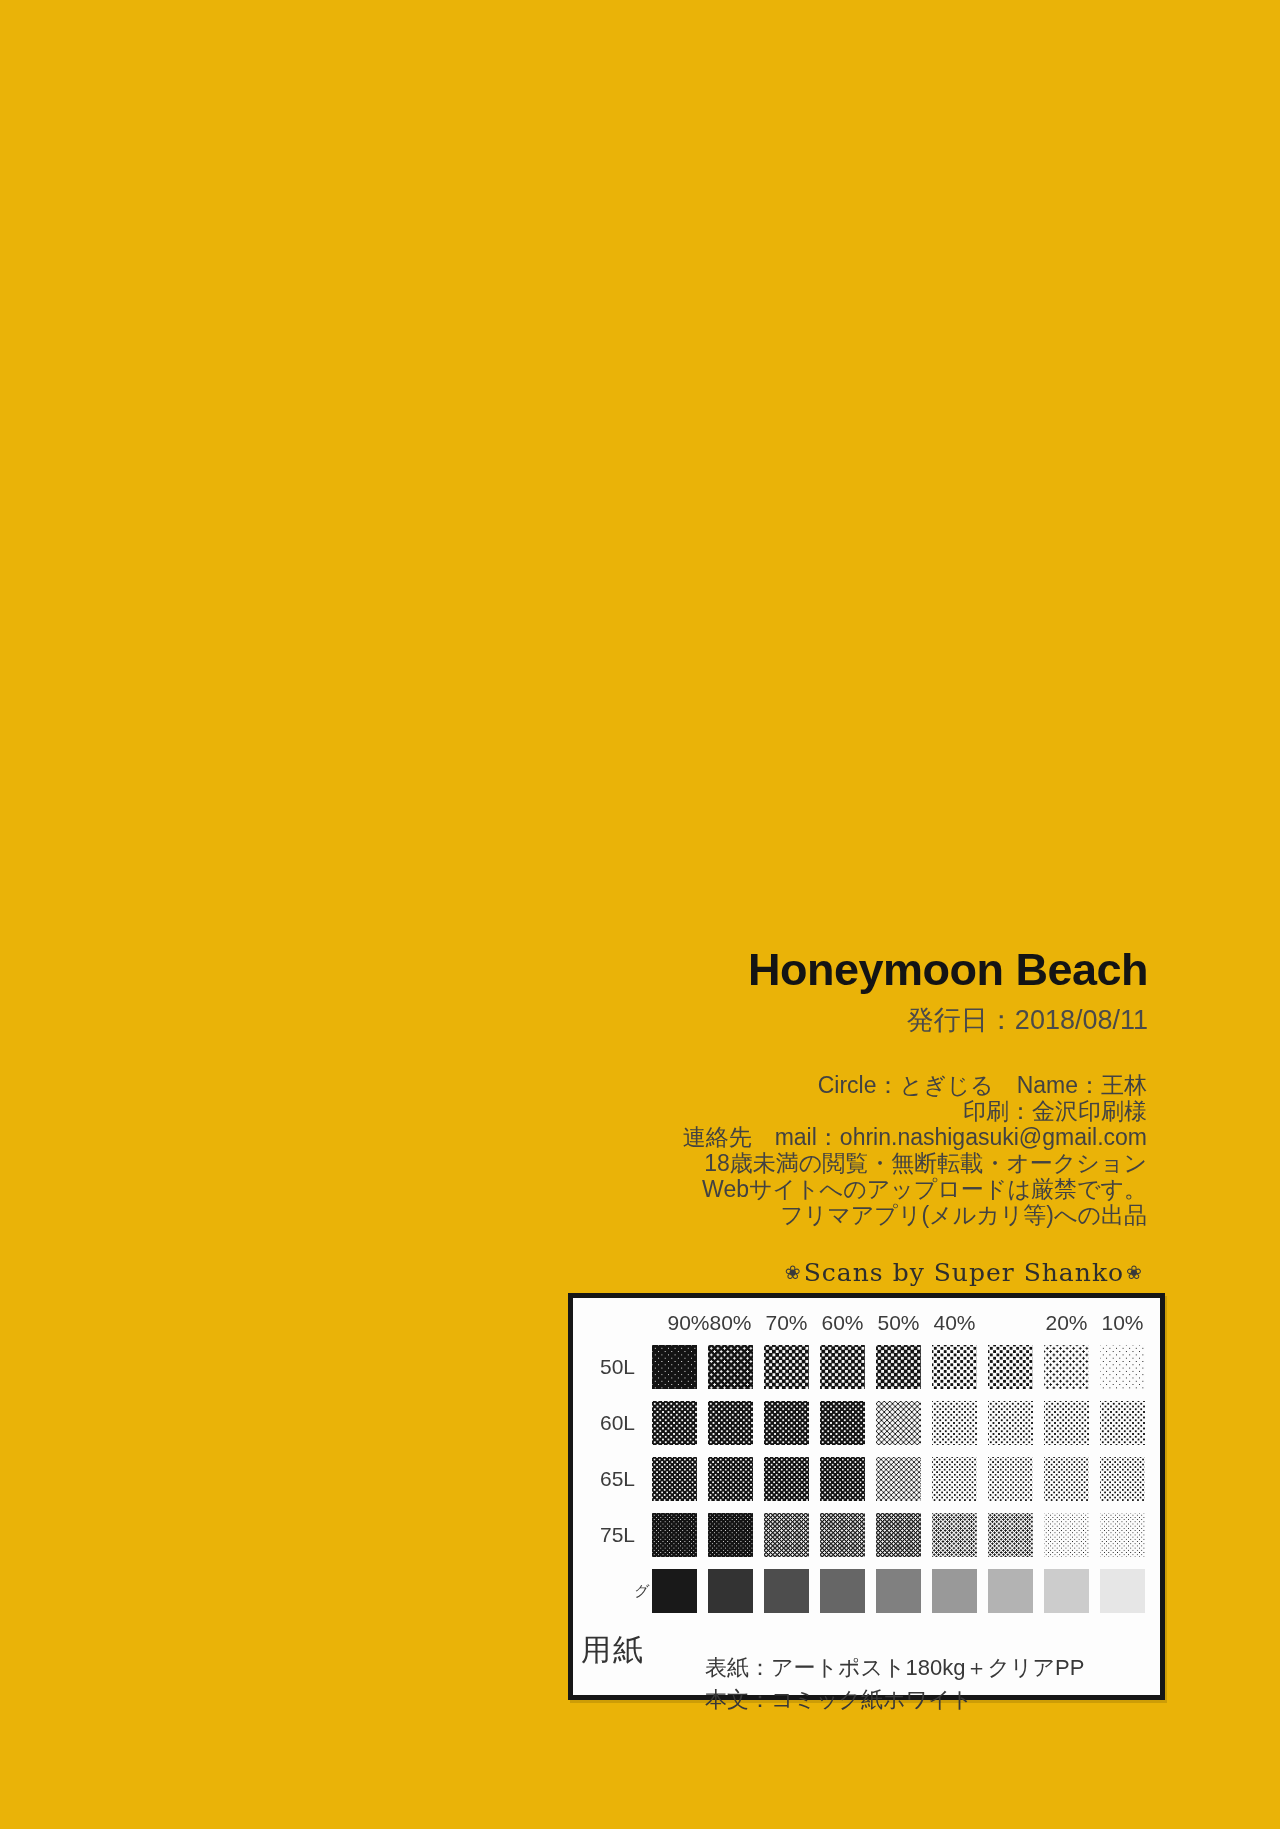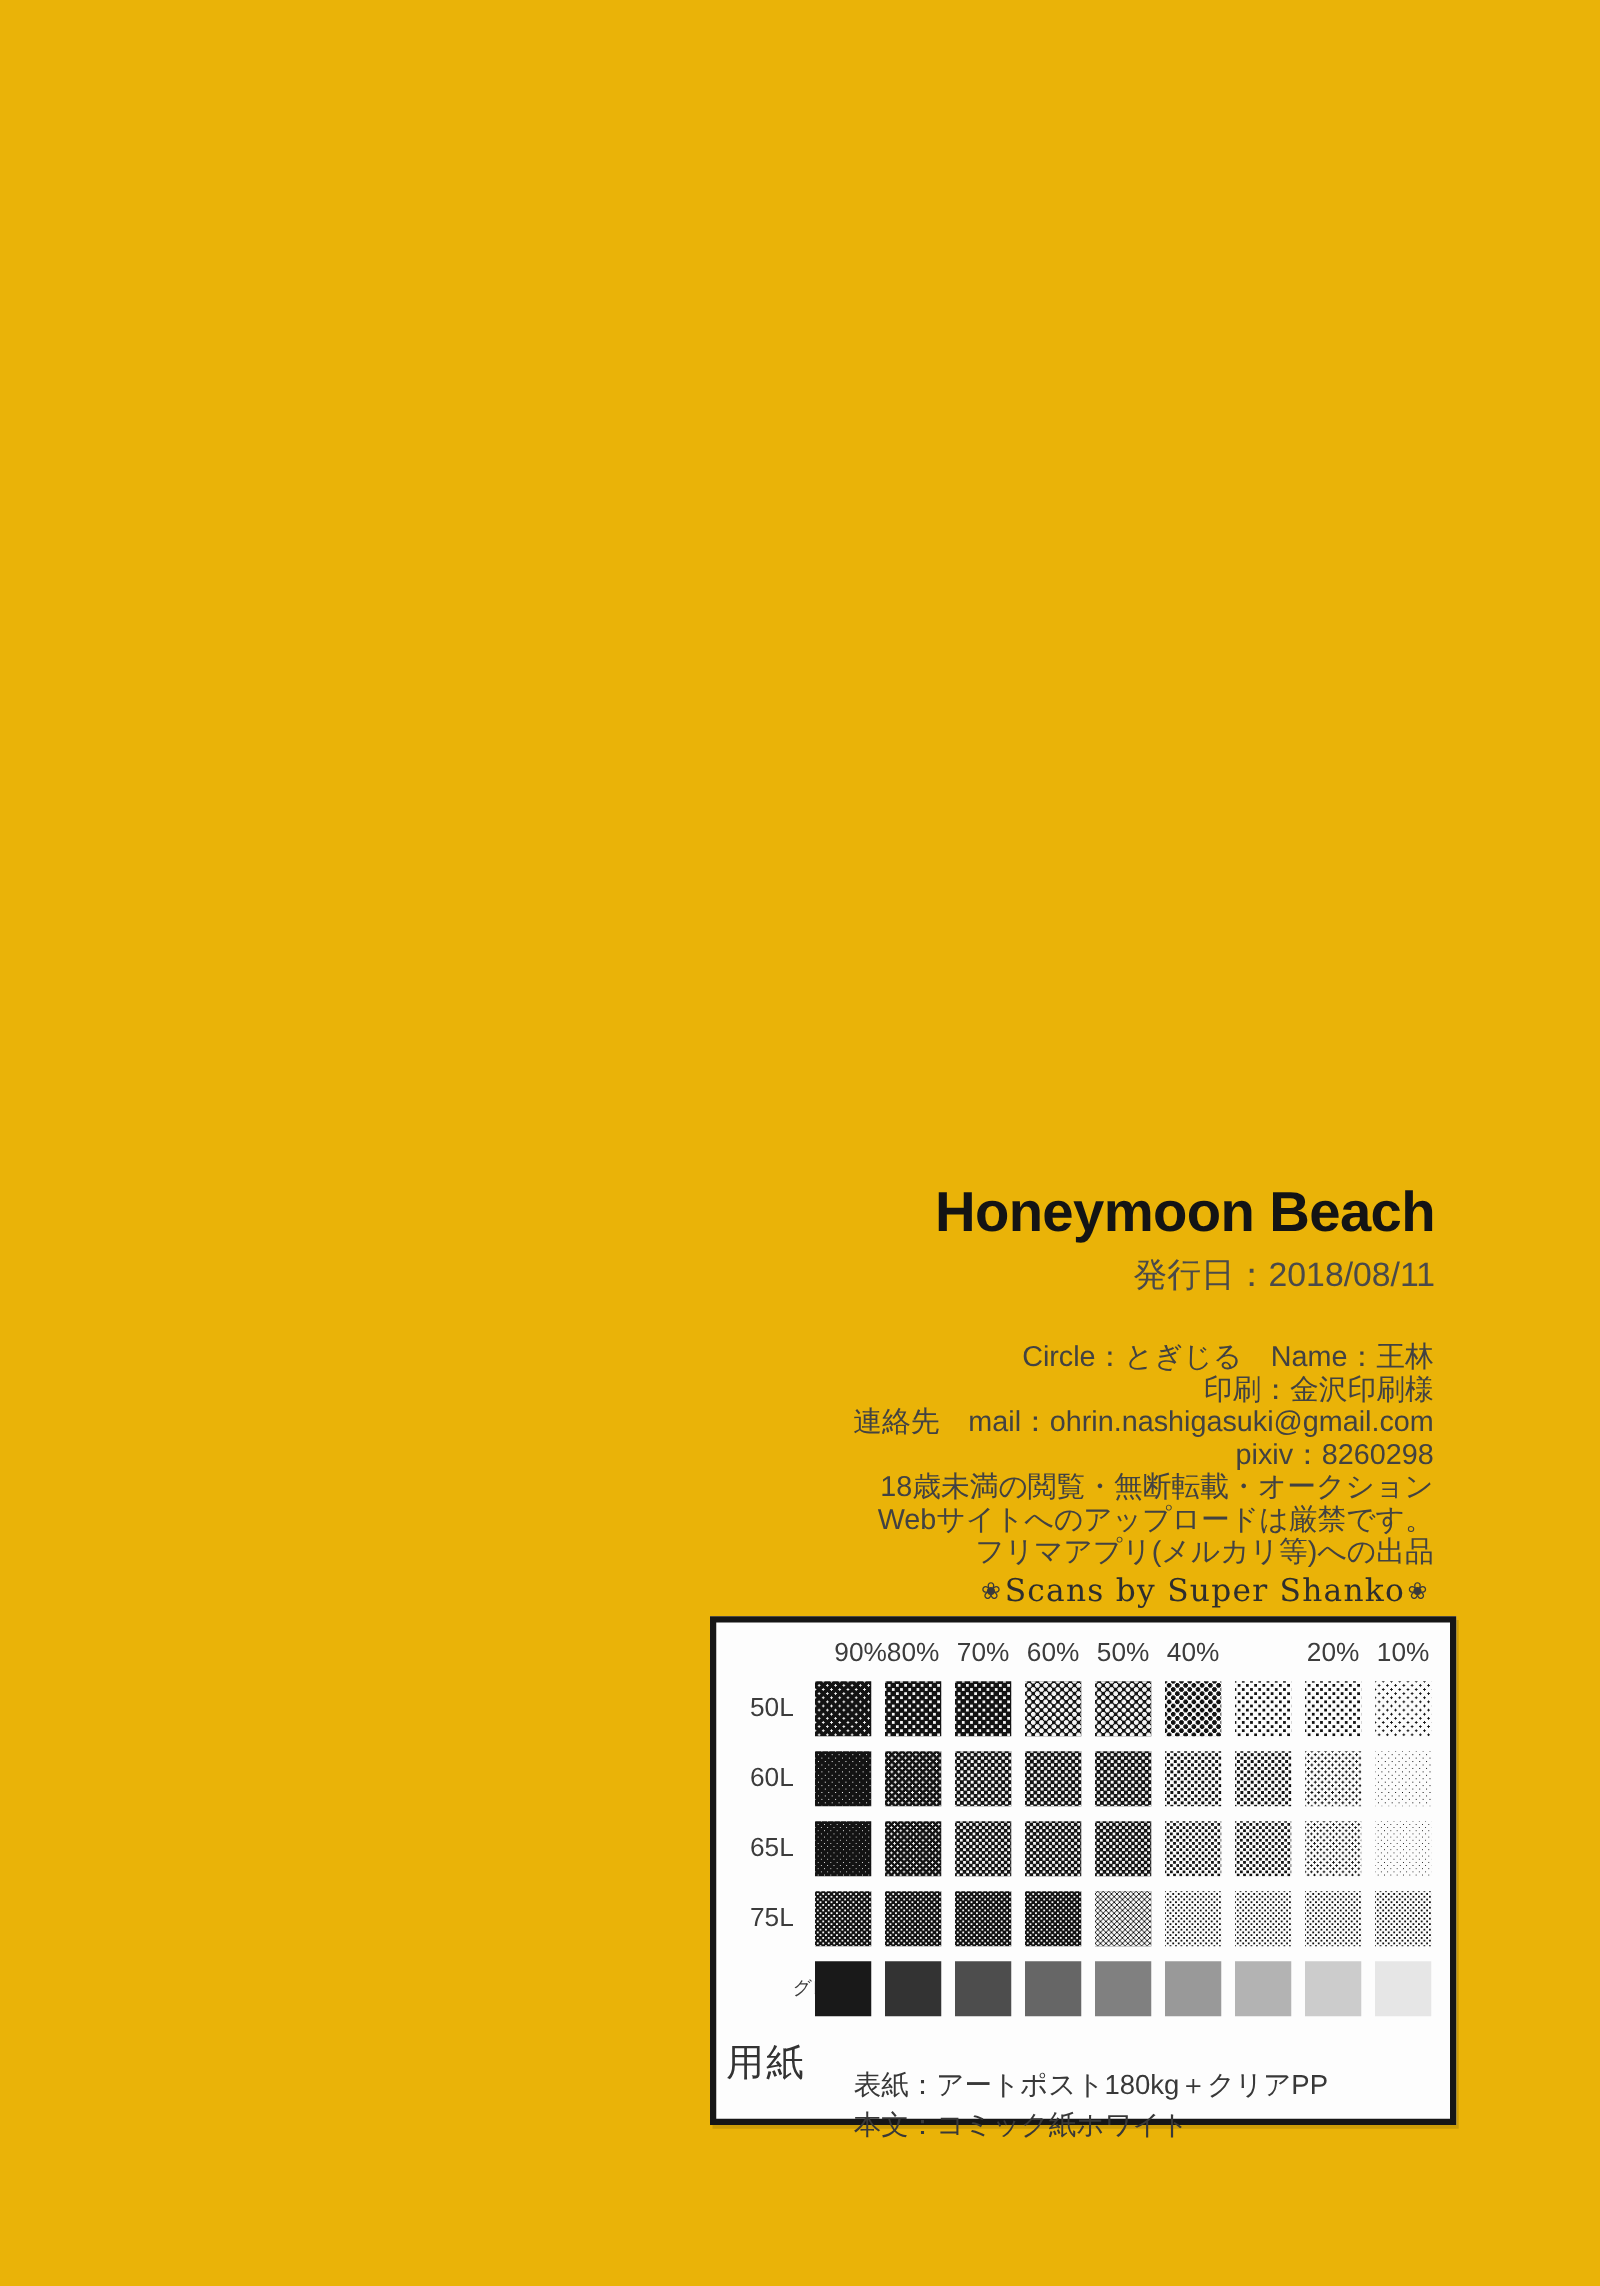--- a/index.html
+++ b/index.html
@@ -34,39 +34,38 @@
     position:absolute;top:13px;width:45px;text-align:center;
     font-size:21px;color:#3c3c3c;
   }
   .row-label{
     position:absolute;width:62px;text-align:right;
     font-size:21px;color:#3c3c3c;line-height:44px;height:44px;
   }
   .row-label.small{font-size:15px;padding-left:45px;}
   .swatch{position:absolute;width:45px;height:44px;}
   .paper{
-    position:absolute;left:8px;top:328px;display:flex;align-items:flex-start;
+    position:absolute;left:8px;top:328px;display:flex;align-items:flex-start;gap:22px;
   }
   .paper-label{font-size:30px;color:#333;letter-spacing:2px;margin-top:4px;}
   .paper-lines{margin-left:38px;font-size:22px;color:#383838;line-height:32px;white-space:nowrap;margin-top:26px;}
 </style>
 </head>
 <body>
 
 <div class="page">
 
   <h1 class="title">Honeymoon Beach</h1>
 
   <div class="pub-date">発行日：2018/08/11</div>
 
   <div class="credits">
     <div>Circle：とぎじる　Name：王林</div>
     <div>印刷：金沢印刷様</div>
     <div>連絡先　mail：ohrin.nashigasuki@gmail.com</div>
-    <div>pixiv：8260298</div>
     <div>18歳未満の閲覧・無断転載・オークション</div>
     <div>Webサイトへのアップロードは厳禁です。</div>
     <div>フリマアプリ(メルカリ等)への出品</div>
   </div>
 
   <div class="scan-credit"><span class="flower">❀</span><span>Scans by Super Shanko</span><span class="flower">❀</span></div>
 
   <div class="tone-box">
     <div class="tone-grid" id="tone-grid">
         <div class="col-label" style="left: 79px; margin-left: 14px;">90%</div>

